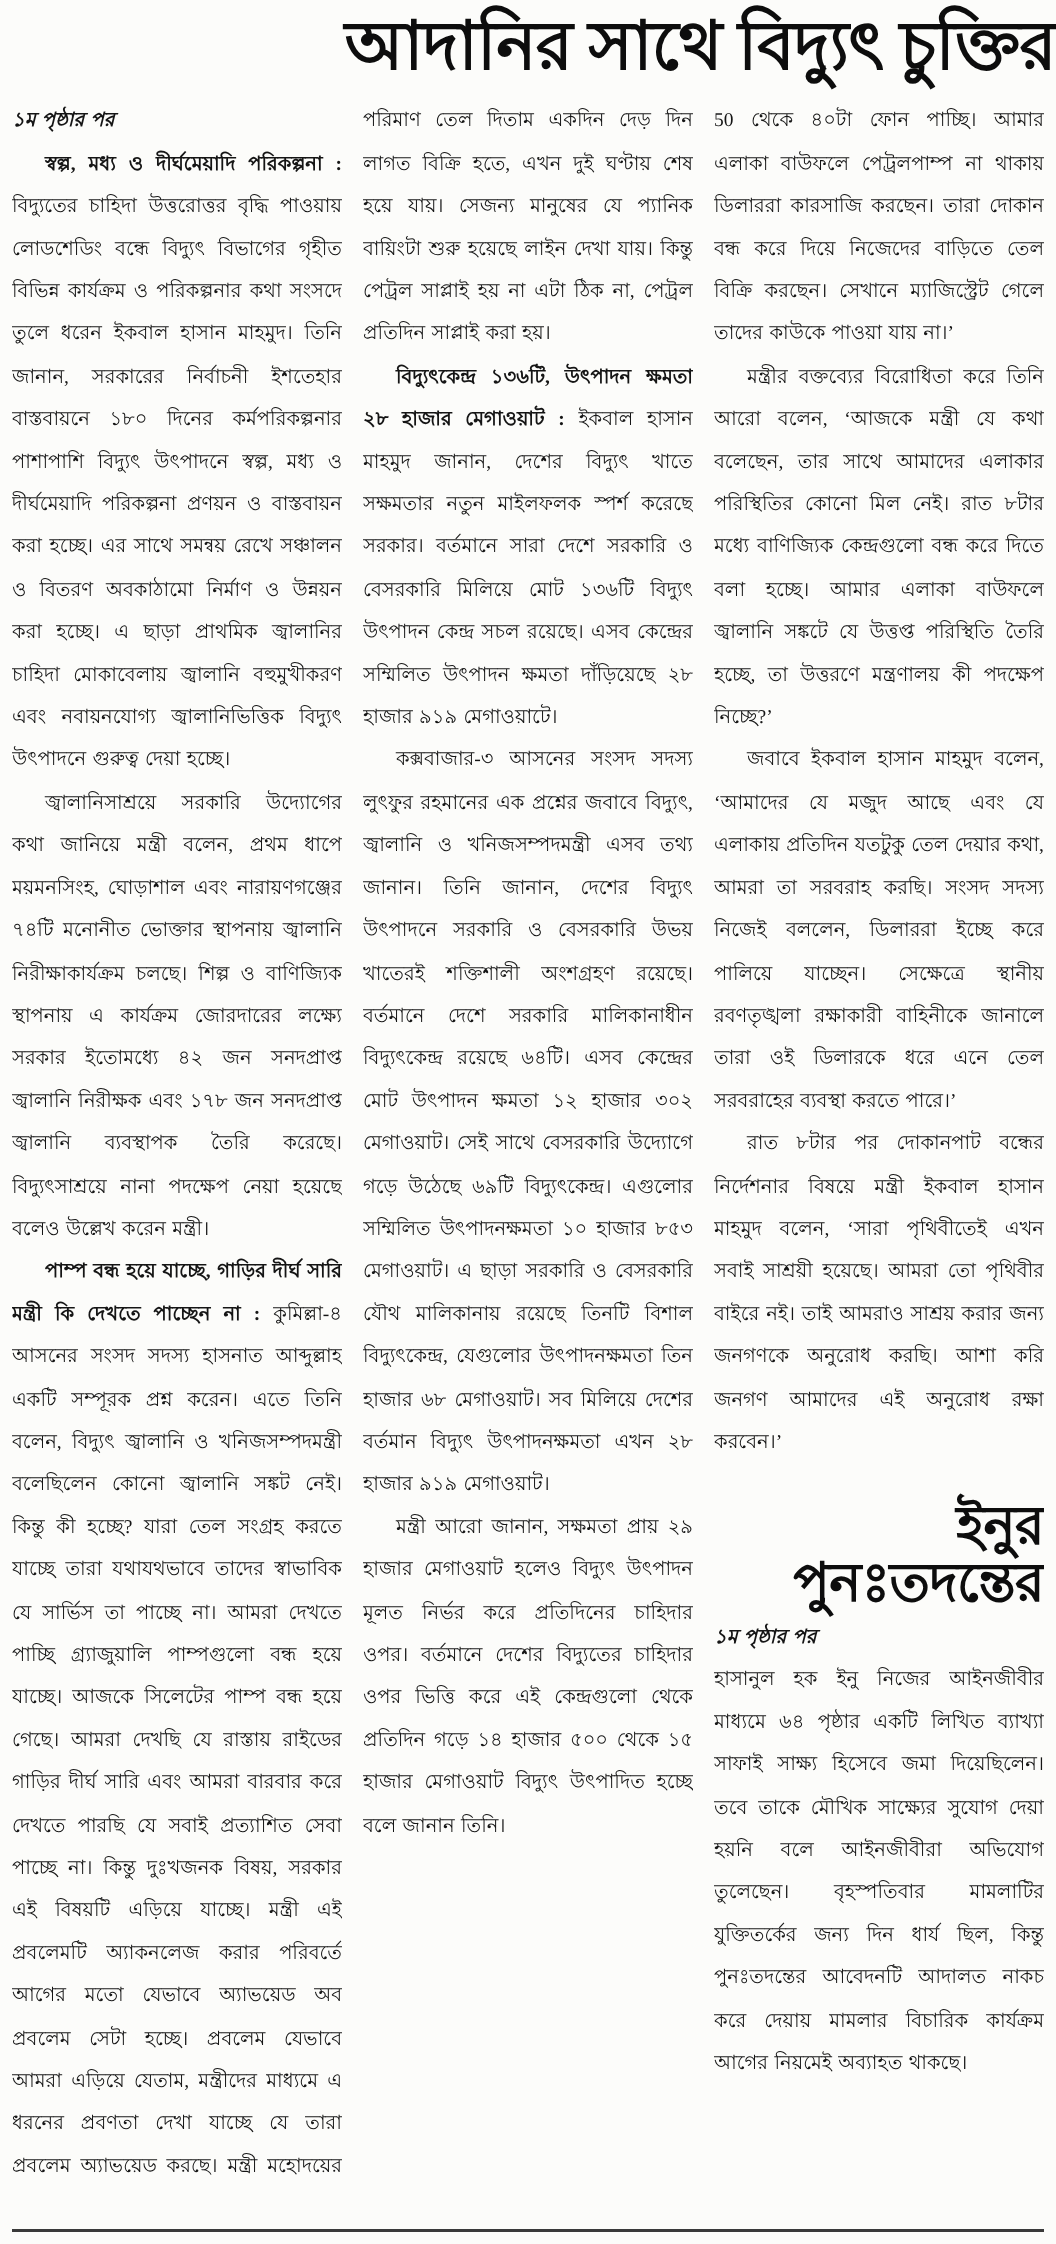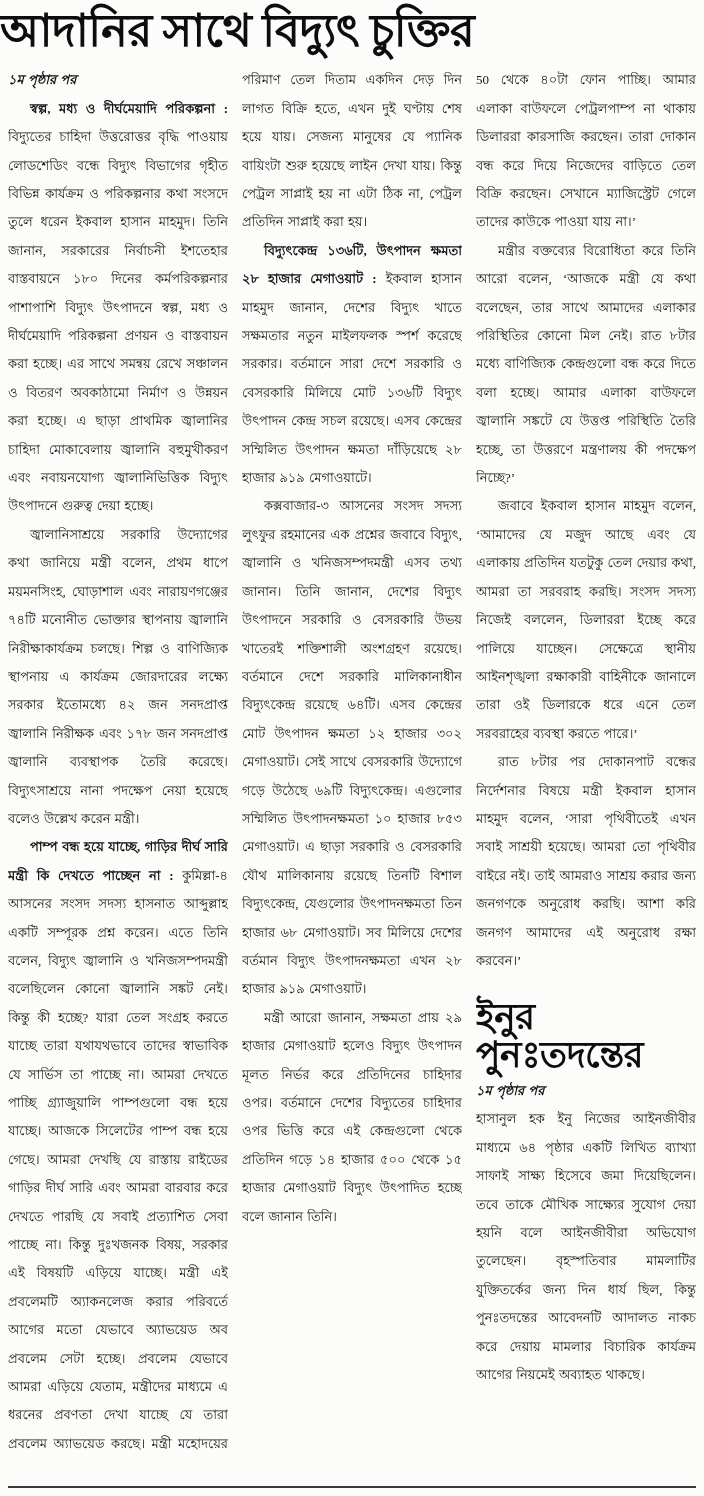--- a/index.html
+++ b/index.html
@@ -4,42 +4,42 @@
 <style>
   html,body{margin:0;padding:0;}
   body{
     width:704px;height:1496px;position:relative;overflow:hidden;
     background:#fcfcfa;color:#151515;
     font-family:"Liberation Serif","DejaVu Serif",serif;
   }
   .page{width:704px;height:1496px;position:relative;}
   h1.main-headline{
     margin:2px 0 10px;padding-top:4px;
-    text-align:left;font-size:45px;font-weight:800;line-height:1.12;
+    text-align:right;font-size:45px;font-weight:800;line-height:1.12;
     letter-spacing:-0.5px;color:#0d0d0d;
   }
   .cols{
     display:flex;gap:14px;padding:0 8px;
     height:1392px;overflow:hidden;
   }
   .col{flex:1 1 0;min-width:0;overflow:hidden;}
   .col p{
     margin:0;text-align:justify;
     font-size:13px;line-height:28.4px;text-indent:22px;
     word-spacing:1px;
   }
   .col p.noindent{text-indent:0;}
   .continued{
     font-weight:bold;font-style:italic;text-indent:0 !important;
     font-size:16px;line-height:26px;
   }
   .lead{font-weight:bold;}
   h2.second-headline{
     margin:24px 0 2px;font-size:36px;font-weight:800;line-height:1.05;
-    letter-spacing:-0.5px;color:#0d0d0d;text-align:left;
+    letter-spacing:-0.5px;color:#0d0d0d;text-align:right;
   }
   .bottom-rule{
     position:absolute;left:8px;right:8px;bottom:10px;
     border-top:2px solid #3a3a3a;
   }
 </style>
 </head>
 <body>
 
 <div class="page">
@@ -60,21 +60,21 @@
       <p class="noindent">পরিমাণ তেল দিতাম একদিন দেড় দিন লাগত বিক্রি হতে, এখন দুই ঘণ্টায় শেষ হয়ে যায়। সেজন্য মানুষের যে প্যানিক বায়িংটা শুরু হয়েছে লাইন দেখা যায়। কিন্তু পেট্রল সাপ্লাই হয় না এটা ঠিক না, পেট্রল প্রতিদিন সাপ্লাই করা হয়।</p>
       <p><span class="lead">বিদ্যুৎকেন্দ্র ১৩৬টি, উৎপাদন ক্ষমতা ২৮ হাজার মেগাওয়াট : </span><span>ইকবাল হাসান মাহমুদ জানান, দেশের বিদ্যুৎ খাতে সক্ষমতার নতুন মাইলফলক স্পর্শ করেছে সরকার। বর্তমানে সারা দেশে সরকারি ও বেসরকারি মিলিয়ে মোট ১৩৬টি বিদ্যুৎ উৎপাদন কেন্দ্র সচল রয়েছে। এসব কেন্দ্রের সম্মিলিত উৎপাদন ক্ষমতা দাঁড়িয়েছে ২৮ হাজার ৯১৯ মেগাওয়াটে।</span></p>
       <p>কক্সবাজার-৩ আসনের সংসদ সদস্য লুৎফুর রহমানের এক প্রশ্নের জবাবে বিদ্যুৎ, জ্বালানি ও খনিজসম্পদমন্ত্রী এসব তথ্য জানান। তিনি জানান, দেশের বিদ্যুৎ উৎপাদনে সরকারি ও বেসরকারি উভয় খাতেরই শক্তিশালী অংশগ্রহণ রয়েছে। বর্তমানে দেশে সরকারি মালিকানাধীন বিদ্যুৎকেন্দ্র রয়েছে ৬৪টি। এসব কেন্দ্রের মোট উৎপাদন ক্ষমতা ১২ হাজার ৩০২ মেগাওয়াট। সেই সাথে বেসরকারি উদ্যোগে গড়ে উঠেছে ৬৯টি বিদ্যুৎকেন্দ্র। এগুলোর সম্মিলিত উৎপাদনক্ষমতা ১০ হাজার ৮৫৩ মেগাওয়াট। এ ছাড়া সরকারি ও বেসরকারি যৌথ মালিকানায় রয়েছে তিনটি বিশাল বিদ্যুৎকেন্দ্র, যেগুলোর উৎপাদনক্ষমতা তিন হাজার ৬৮ মেগাওয়াট। সব মিলিয়ে দেশের বর্তমান বিদ্যুৎ উৎপাদনক্ষমতা এখন ২৮ হাজার ৯১৯ মেগাওয়াট।</p>
       <p>মন্ত্রী আরো জানান, সক্ষমতা প্রায় ২৯ হাজার মেগাওয়াট হলেও বিদ্যুৎ উৎপাদন মূলত নির্ভর করে প্রতিদিনের চাহিদার ওপর। বর্তমানে দেশের বিদ্যুতের চাহিদার ওপর ভিত্তি করে এই কেন্দ্রগুলো থেকে প্রতিদিন গড়ে ১৪ হাজার ৫০০ থেকে ১৫ হাজার মেগাওয়াট বিদ্যুৎ উৎপাদিত হচ্ছে বলে জানান তিনি।</p>
 
     </div>
 
     <div class="col">
       <p class="noindent">50 থেকে ৪০টা ফোন পাচ্ছি। আমার এলাকা বাউফলে পেট্রলপাম্প না থাকায় ডিলাররা কারসাজি করছেন। তারা দোকান বন্ধ করে দিয়ে নিজেদের বাড়িতে তেল বিক্রি করছেন। সেখানে ম্যাজিস্ট্রেট গেলে তাদের কাউকে পাওয়া যায় না।’</p>
       <p>মন্ত্রীর বক্তব্যের বিরোধিতা করে তিনি আরো বলেন, ‘আজকে মন্ত্রী যে কথা বলেছেন, তার সাথে আমাদের এলাকার পরিস্থিতির কোনো মিল নেই। রাত ৮টার মধ্যে বাণিজ্যিক কেন্দ্রগুলো বন্ধ করে দিতে বলা হচ্ছে। আমার এলাকা বাউফলে জ্বালানি সঙ্কটে যে উত্তপ্ত পরিস্থিতি তৈরি হচ্ছে, তা উত্তরণে মন্ত্রণালয় কী পদক্ষেপ নিচ্ছে?’</p>
-      <p>জবাবে ইকবাল হাসান মাহমুদ বলেন, ‘আমাদের যে মজুদ আছে এবং যে এলাকায় প্রতিদিন যতটুকু তেল দেয়ার কথা, আমরা তা সরবরাহ করছি। সংসদ সদস্য নিজেই বললেন, ডিলাররা ইচ্ছে করে পালিয়ে যাচ্ছেন। সেক্ষেত্রে স্থানীয় আইনশৃঙ্খলা রক্ষাকারী বাহিনীকে জানালে তারা ওই ডিলারকে ধরে এনে তেল সরবরাহের ব্যবস্থা করতে পারে।’</p>
+      <p>জবাবে ইকবাল হাসান মাহমুদ বলেন, ‘আমাদের যে মজুদ আছে এবং যে এলাকায় প্রতিদিন যতটুকু তেল দেয়ার কথা, আমরা তা সরবরাহ করছি। সংসদ সদস্য নিজেই বললেন, ডিলাররা ইচ্ছে করে পালিয়ে যাচ্ছেন। সেক্ষেত্রে স্থানীয় রবণতৃঙ্খলা রক্ষাকারী বাহিনীকে জানালে তারা ওই ডিলারকে ধরে এনে তেল সরবরাহের ব্যবস্থা করতে পারে।’</p>
       <p>রাত ৮টার পর দোকানপাট বন্ধের নির্দেশনার বিষয়ে মন্ত্রী ইকবাল হাসান মাহমুদ বলেন, ‘সারা পৃথিবীতেই এখন সবাই সাশ্রয়ী হয়েছে। আমরা তো পৃথিবীর বাইরে নই। তাই আমরাও সাশ্রয় করার জন্য জনগণকে অনুরোধ করছি। আশা করি জনগণ আমাদের এই অনুরোধ রক্ষা করবেন।’</p>
 
       <h2 class="second-headline">ইনুর পুনঃতদন্তের</h2>
       <p class="continued">১ম পৃষ্ঠার পর</p>
       <p class="noindent">হাসানুল হক ইনু নিজের আইনজীবীর মাধ্যমে ৬৪ পৃষ্ঠার একটি লিখিত ব্যাখ্যা সাফাই সাক্ষ্য হিসেবে জমা দিয়েছিলেন। তবে তাকে মৌখিক সাক্ষ্যের সুযোগ দেয়া হয়নি বলে আইনজীবীরা অভিযোগ তুলেছেন। বৃহস্পতিবার মামলাটির যুক্তিতর্কের জন্য দিন ধার্য ছিল, কিন্তু পুনঃতদন্তের আবেদনটি আদালত নাকচ করে দেয়ায় মামলার বিচারিক কার্যক্রম আগের নিয়মেই অব্যাহত থাকছে।</p>
 
     </div>
 
   </div>
 

